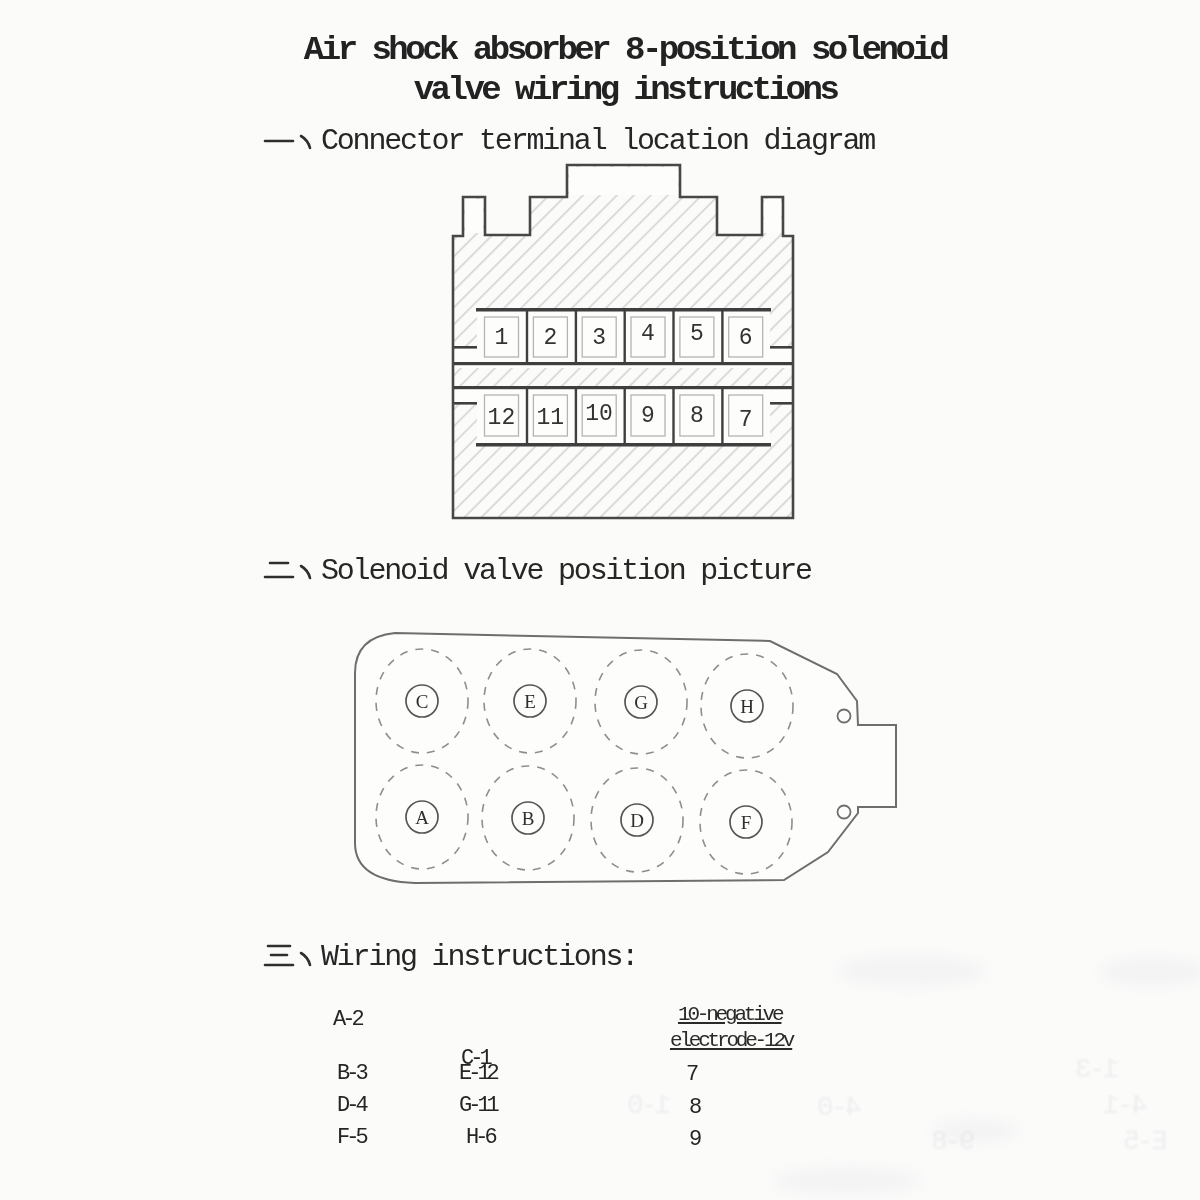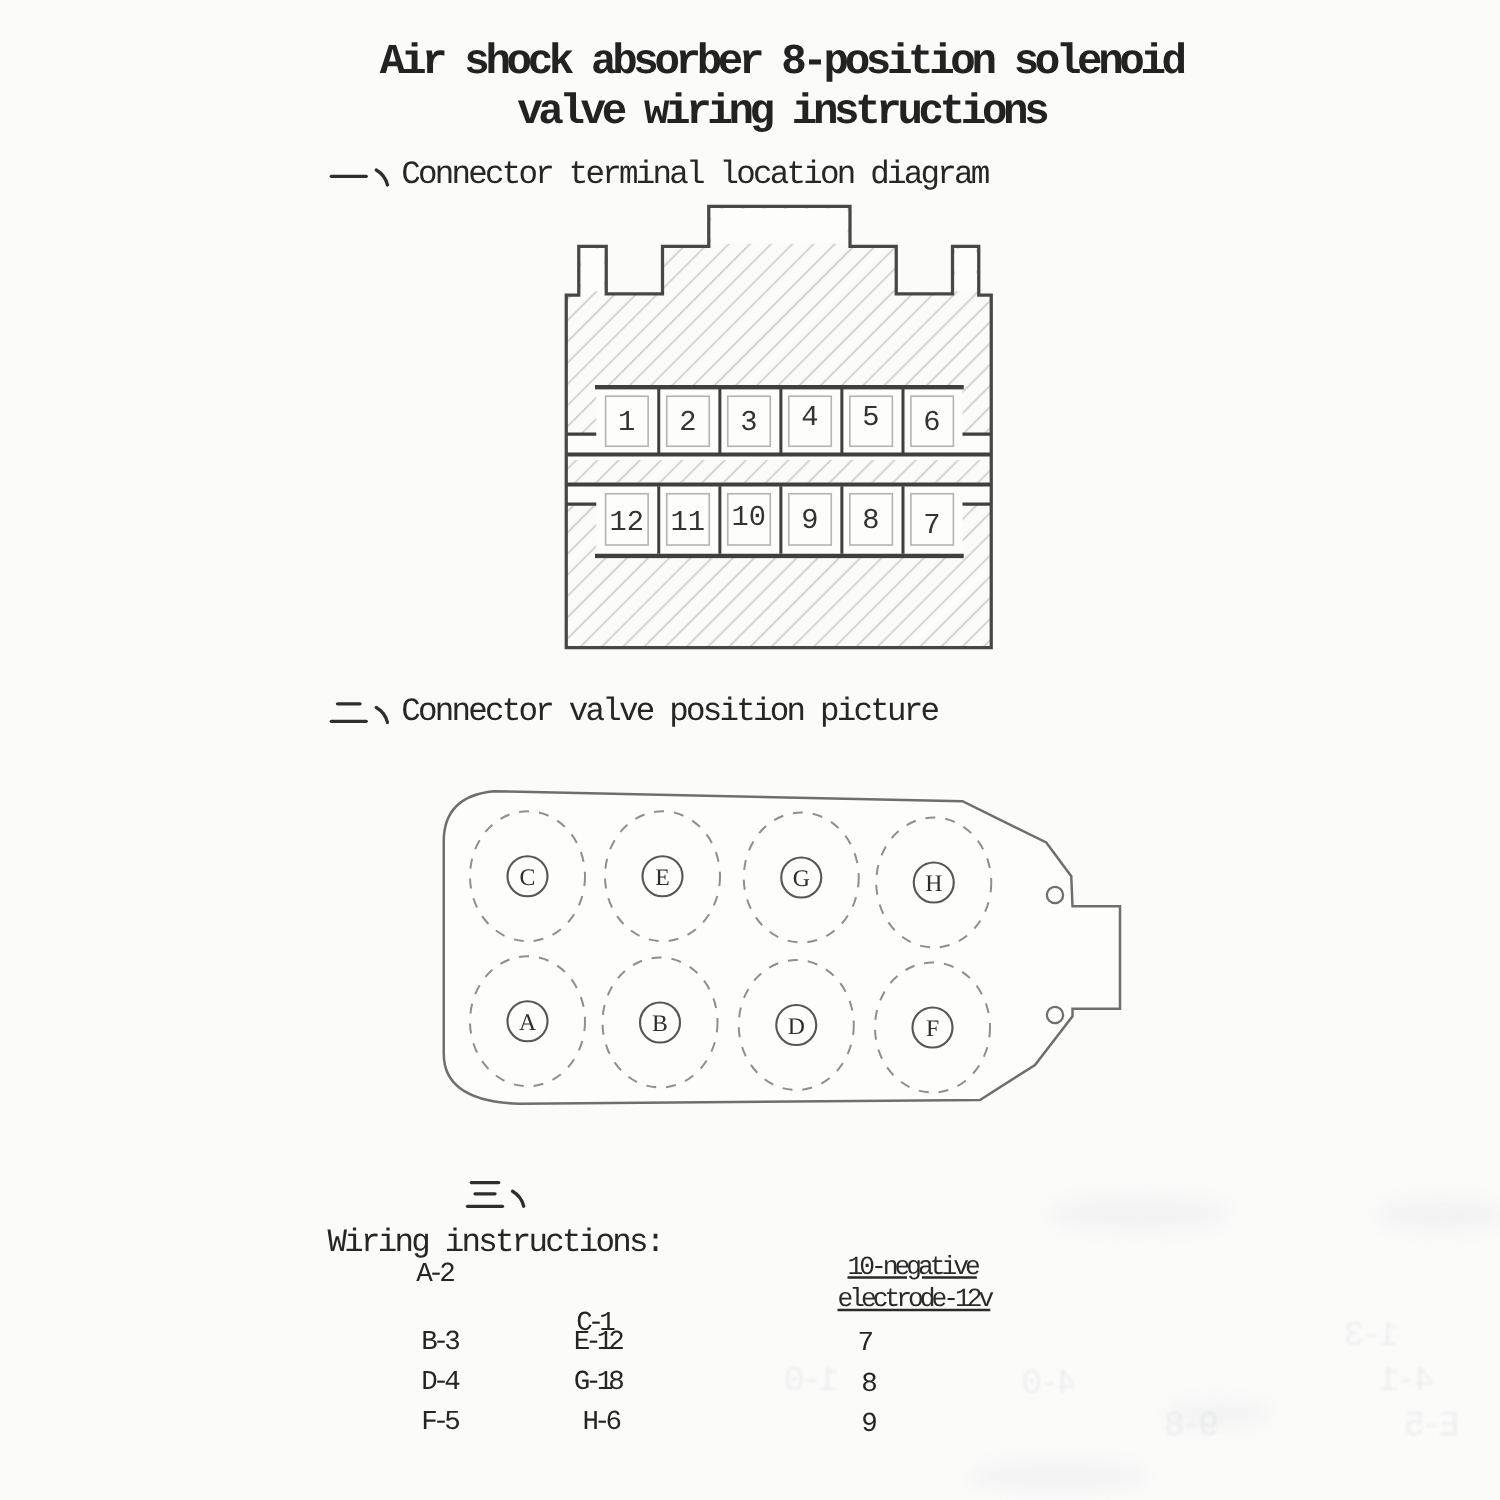--- a/index.html
+++ b/index.html
@@ -11,27 +11,27 @@
     font-family:"Liberation Mono","DejaVu Sans Mono",monospace;
     color:#2b2b2b;
   }
   
   .title{
     position:absolute;left:25px;top:30px;width:1200px;
     text-align:center;font-size:34px;line-height:40px;
     font-weight:600;letter-spacing:-3.5px;color:#222;
   }
   .sec-header{
-    position:absolute;display:flex;align-items:center;gap:9px;
-    font-size:26px;letter-spacing:-2.2px;color:#262626;white-space:nowrap;font-family:Liberation Mono, monospace;
+    position:absolute;display:flex;align-items:flex-start;gap:9px;
+    font-size:30px;letter-spacing:-2.2px;color:#262626;white-space:nowrap;font-family:Liberation Mono, monospace;
   }
   .sec-header .mk{flex:0 0 auto;}
   #sec1{left:262px;top:124px;}
   #sec2{left:262px;top:554px;}
-  #sec3{left:262px;top:940px;flex-direction:column;}
+  #sec3{left:262px;top:940px;}
   .code{
     position:absolute;font-size:22px;letter-spacing:-4px;
     color:#252525;white-space:nowrap;
   }
   .small-code{
     position:absolute;font-size:21px;letter-spacing:-3.2px;
     color:#2a2a2a;white-space:nowrap;text-decoration:underline;
   }
   
   #connector-svg{position:absolute;left:440px;top:160px;}
@@ -142,21 +142,21 @@
 
     <path d="M13,358 L13,76 L23,76 L23,37 L45,37 L45,75 L90,75 L90,37 L127,37 L127,5 L240,5 L240,37 L277,37 L277,75 L322,75 L322,37 L343,37 L343,76 L353,76 L353,358 Z" fill="none" stroke="#474747" stroke-width="2.6" stroke-linejoin="miter"></path>
   </svg>
 
   <div class="sec-header" id="sec2">
     <svg class="mk" width="50" height="30" viewBox="0 0 50 30" aria-label="二、">
       <line class="mkline" x1="8" y1="9" x2="26" y2="9"></line>
       <line class="mkline" x1="3" y1="23" x2="31" y2="23"></line>
       <path class="mkline" d="M39,12 q7,4 9,12"></path>
     </svg>
-    <span>Connector valve position picture</span>
+    <span>Solenoid valve position picture</span>
   </div>
 
   <svg id="solenoid-svg" width="570" height="285" viewBox="0 0 570 285">
 
     <path d="M55,18 L430,26 L497,59 L517,86 L518,110 L556,110 L556,192 L518,192 L518,198 L488,237 L444,265 L75,268 Q15,266 15,228 L15,58 Q15,22 55,18 Z" fill="#fdfdfc" stroke="#6e6e6e" stroke-width="2"></path>
 
     <circle cx="504" cy="101" r="6.5" fill="none" stroke="#6e6e6e" stroke-width="1.8"></circle>
     <circle cx="504" cy="197" r="6.5" fill="none" stroke="#6e6e6e" stroke-width="1.8"></circle>
 
     <ellipse class="dc" cx="82" cy="86" rx="46" ry="52"></ellipse>
@@ -197,21 +197,21 @@
     <span>Wiring instructions:</span>
   </div>
 
   <span class="code" style="left:333px;top:1007px;">A-2</span>
   <span class="code" style="left:337px;top:1061px;">B-3</span>
   <span class="code" style="left:337px;top:1093px;">D-4</span>
   <span class="code" style="left:337px;top:1125px;">F-5</span>
 
   <span class="code" style="left:461px;top:1009px;margin-top:37px;">C-1</span>
   <span class="code" style="left:459px;top:1061px;">E-12</span>
-  <span class="code" style="left:459px;top:1093px;">G-18</span>
+  <span class="code" style="left:459px;top:1093px;">G-11</span>
   <span class="code" style="left:466px;top:1125px;">H-6</span>
 
   <span class="small-code" style="left:678px;top:1003px;">10-negative</span>
   <span class="small-code" style="left:670px;top:1029px;">electrode-12v</span>
 
   <span class="code" style="left:686px;top:1062px;">7</span>
   <span class="code" style="left:689px;top:1095px;">8</span>
   <span class="code" style="left:689px;top:1127px;">9</span>
 
   <span class="ghost" style="left:1078px;top:1054px;">1-3</span>

